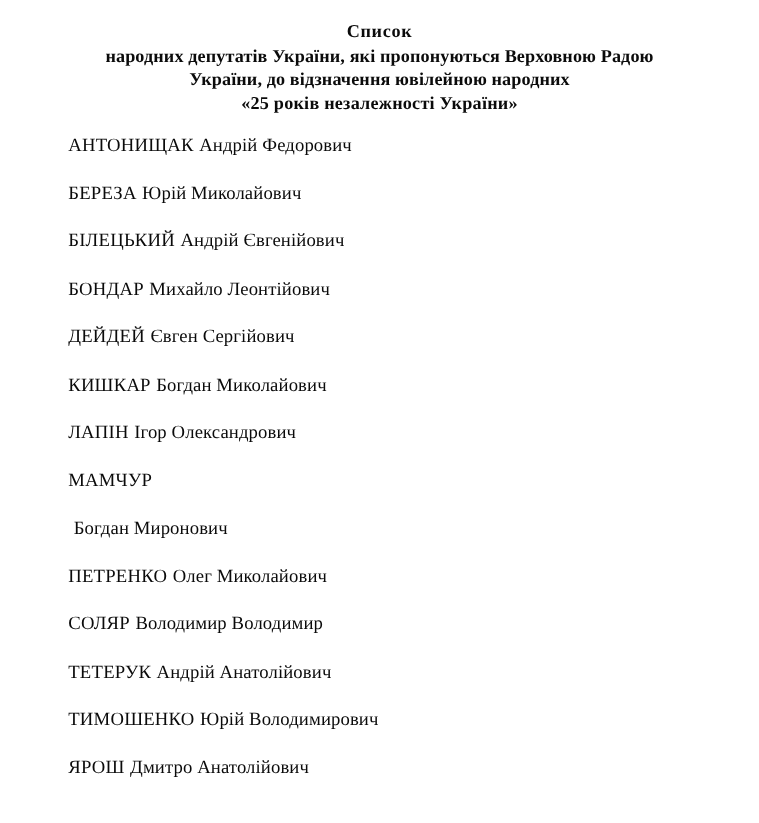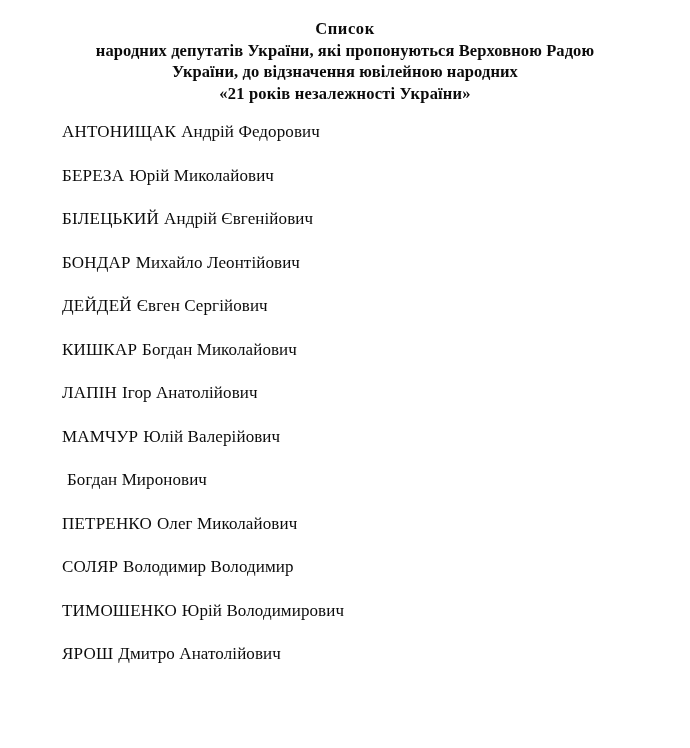--- a/index.html
+++ b/index.html
@@ -60,21 +60,21 @@
 </style>
 </head>
 <body>
 
 <div class="page">
 
   <div class="doc-title">
     <span class="line title-line-1">Список</span>
     <span class="line title-line-2">народних депутатів України, які пропонуються Верховною Радою</span>
     <span class="line title-line-3">України, до відзначення ювілейною народних</span>
-    <span class="line title-line-4">«21 років незалежності України»</span>
+    <span class="line title-line-4">«25 років незалежності України»</span>
   </div>
 
   <ul class="names-list">
     <li class="name-item">
       <span class="surname">АНТОНИЩАК</span>
         <span class="sp"></span>
         <span class="given">Андрій Федорович</span>
     </li>
     <li class="name-item">
       <span class="surname">БЕРЕЗА</span>
@@ -97,42 +97,46 @@
         <span class="given">Євген Сергійович</span>
     </li>
     <li class="name-item">
       <span class="surname">КИШКАР</span>
         <span class="sp"></span>
         <span class="given">Богдан Миколайович</span>
     </li>
     <li class="name-item">
       <span class="surname">ЛАПІН</span>
         <span class="sp"></span>
-        <span class="given">Ігор Анатолійович</span>
+        <span class="given">Ігор Олександрович</span>
     </li>
     <li class="name-item">
       <span class="surname">МАМЧУР</span>
         <span class="sp"></span>
-        <span class="given">Юлій Валерійович</span>
     </li>
     <li class="name-item">
         <span class="sp"></span>
         <span class="given">Богдан Миронович</span>
     </li>
     <li class="name-item">
       <span class="surname">ПЕТРЕНКО</span>
         <span class="sp"></span>
         <span class="given">Олег Миколайович</span>
     </li>
     <li class="name-item">
       <span class="surname">СОЛЯР</span>
         <span class="sp"></span>
         <span class="given">Володимир Володимир</span>
     </li>
     <li class="name-item">
+      <span class="surname">ТЕТЕРУК</span>
+        <span class="sp"></span>
+        <span class="given">Андрій Анатолійович</span>
+    </li>
+    <li class="name-item">
       <span class="surname">ТИМОШЕНКО</span>
         <span class="sp"></span>
         <span class="given">Юрій Володимирович</span>
     </li>
     <li class="name-item">
       <span class="surname">ЯРОШ</span>
         <span class="sp"></span>
         <span class="given">Дмитро Анатолійович</span>
     </li>
   </ul>

